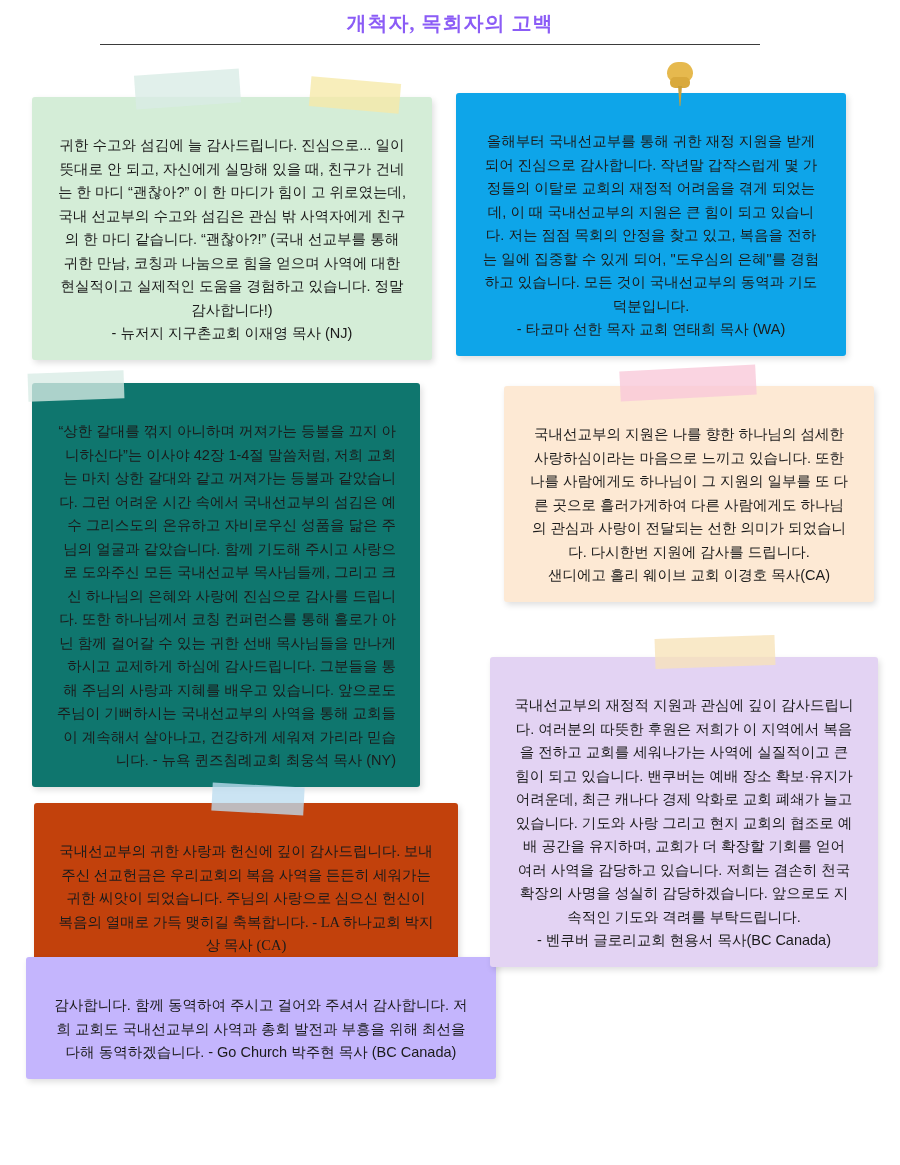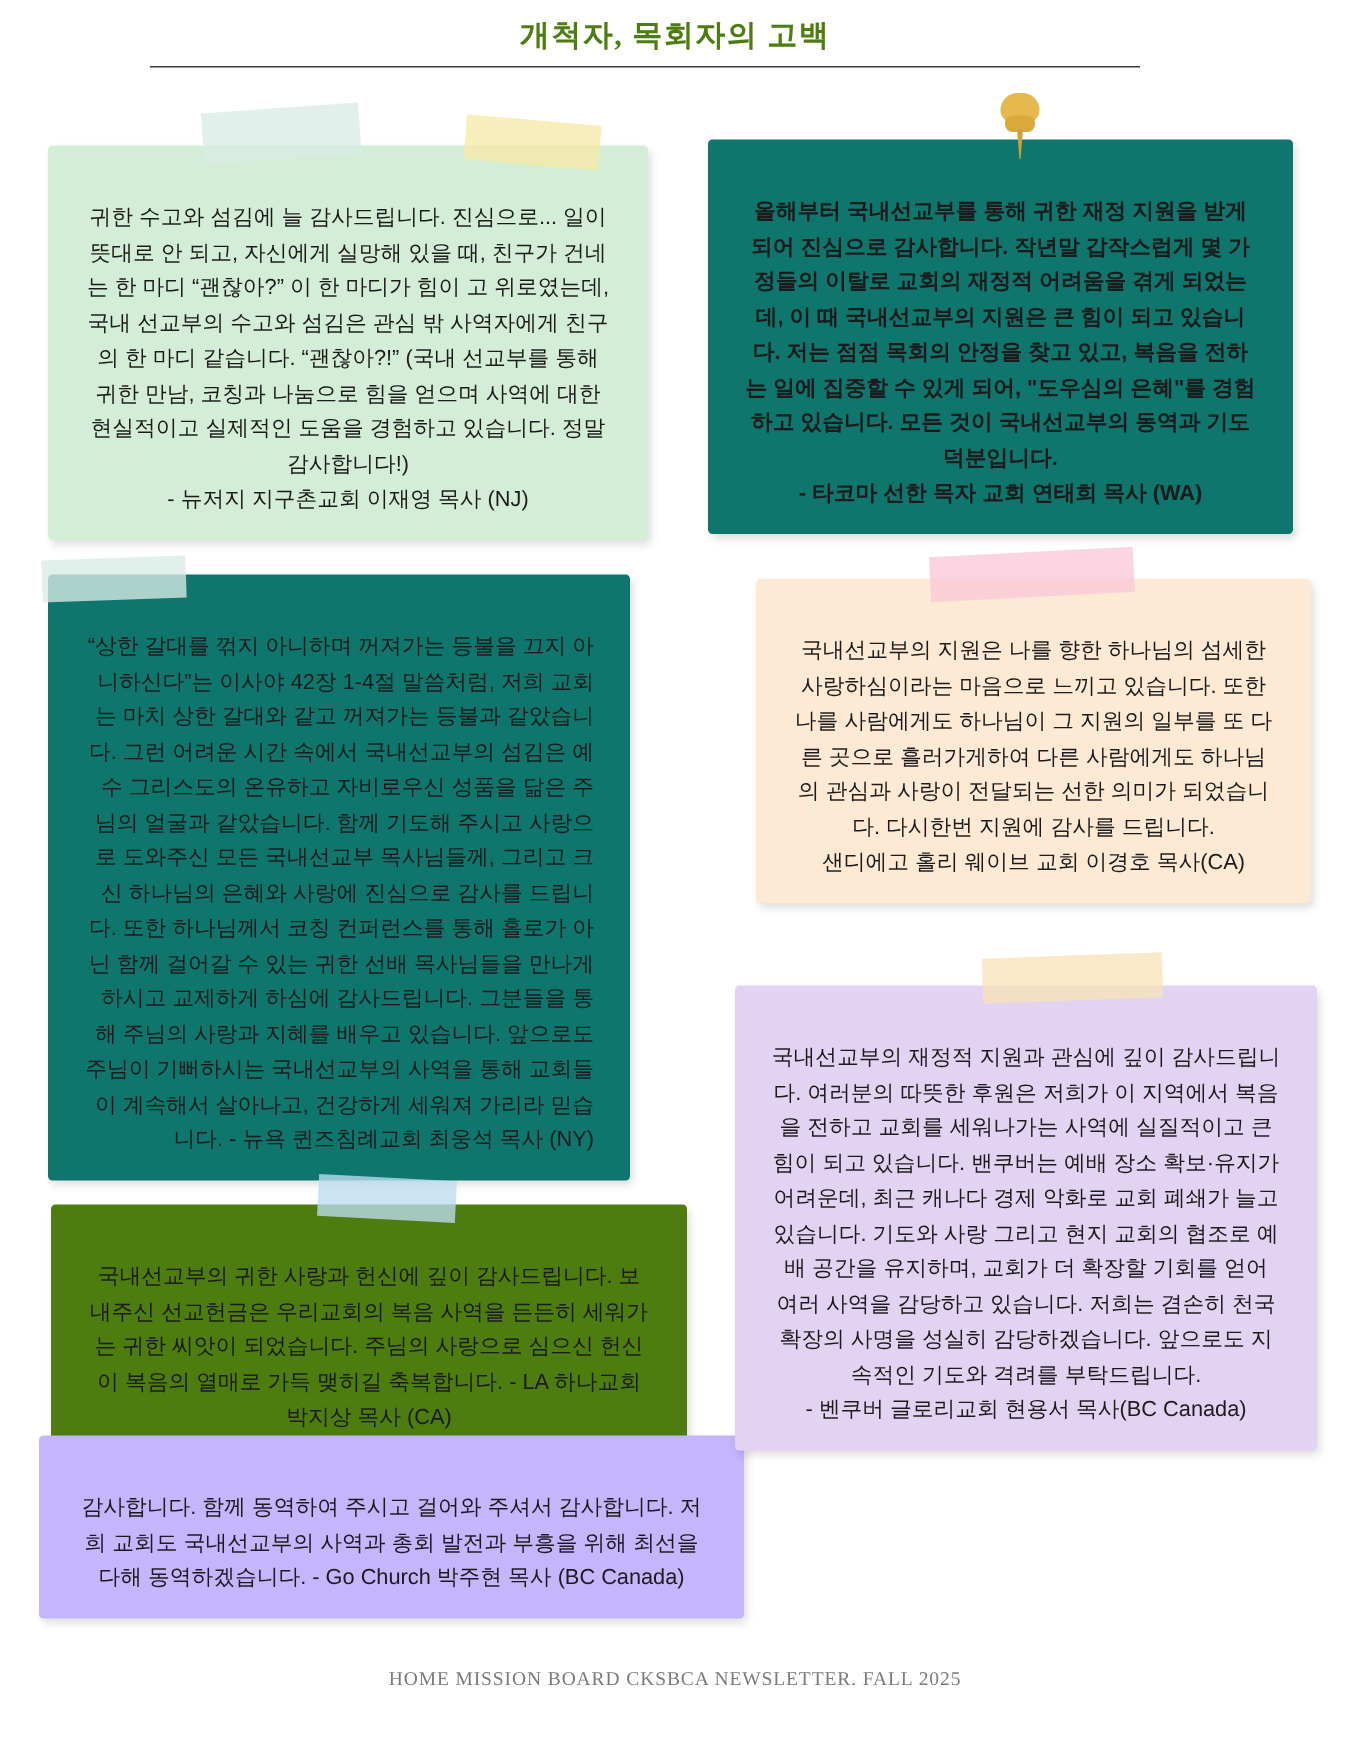--- a/index.html
+++ b/index.html
@@ -21,21 +21,21 @@
   }
   .page-title {
     position: absolute;
     top: 10px;
     left: 0;
     width: 900px;
     text-align: center;
     font-family: "Liberation Serif", serif;
     font-size: 20px;
     font-weight: bold;
-    color: #4d7c0f;
+    color: #8b5cf6;
     letter-spacing: 1px;
   }
   .title-rule {
     position: absolute;
     top: 44px;
     left: 100px;
     width: 660px;
     height: 1px;
     background: #3b3b3b;
   }
@@ -119,51 +119,50 @@
   <div class="page-title">개척자, 목회자의 고백</div>
   <div class="title-rule"></div>
 
   <div class="note shadowed" style="left:32px; top:97px; width:400px; background:#d4edd7;">
     <span>귀한 수고와 섬김에 늘 감사드립니다. 진심으로... 일이 뜻대로 안 되고, 자신에게 실망해 있을 때, 친구가 건네는 한 마디 “괜찮아?” 이 한 마디가 힘이 고 위로였는데, 국내 선교부의 수고와 섬김은 관심 밖 사역자에게 친구의 한 마디 같습니다. “괜찮아?!” (국내 선교부를 통해 귀한 만남, 코칭과 나눔으로 힘을 얻으며 사역에 대한 현실적이고 실제적인 도움을 경험하고 있습니다. 정말 감사합니다!)
 - 뉴저지 지구촌교회 이재영 목사 (NJ)</span>
   </div>
   <div class="tape" style="left:135px; top:72px; width:105px; height:34px; background:#d8ece6; transform:rotate(-4deg);"></div>
   <div class="tape" style="left:310px; top:80px; width:90px; height:30px; background:#f6e9a8; transform:rotate(5deg);"></div>
 
-  <div class="note shadowed" style="left:472px; top:93px; width:390px; background:#0f766e;font-weight:bold;">
+  <div class="note shadowed" style="left:456px; top:93px; width:390px; background:#0ea5e9;">
     <span>올해부터 국내선교부를 통해 귀한 재정 지원을 받게 되어 진심으로 감사합니다. 작년말 갑작스럽게 몇 가정들의 이탈로 교회의 재정적 어려움을 겪게 되었는데, 이 때 국내선교부의 지원은 큰 힘이 되고 있습니다. 저는 점점 목회의 안정을 찾고 있고, 복음을 전하는 일에 집중할 수 있게 되어, "도우심의 은혜"를 경험하고 있습니다. 모든 것이 국내선교부의 동역과 기도 덕분입니다.
 - 타코마 선한 목자 교회 연태희 목사 (WA)</span>
   </div>
   <div class="pin" style="left:663px; top:62px;">
     <div class="head"></div>
     <div class="collar"></div>
     <div class="needle"></div>
   </div>
 
   <div class="note shadowed left-align" style="left:32px; top:383px; width:388px; background:#0f766e; text-align:right;">
     <span>“상한 갈대를 꺾지 아니하며 꺼져가는 등불을 끄지 아니하신다”는 이사야 42장 1-4절 말씀처럼, 저희 교회는 마치 상한 갈대와 같고 꺼져가는 등불과 같았습니다. 그런 어려운 시간 속에서 국내선교부의 섬김은 예수 그리스도의 온유하고 자비로우신 성품을 닮은 주님의 얼굴과 같았습니다. 함께 기도해 주시고 사랑으로 도와주신 모든 국내선교부 목사님들께, 그리고 크신 하나님의 은혜와 사랑에 진심으로 감사를 드립니다. 또한 하나님께서 코칭 컨퍼런스를 통해 홀로가 아닌 함께 걸어갈 수 있는 귀한 선배 목사님들을 만나게 하시고 교제하게 하심에 감사드립니다. 그분들을 통해 주님의 사랑과 지혜를 배우고 있습니다. 앞으로도 주님이 기뻐하시는 국내선교부의 사역을 통해 교회들이 계속해서 살아나고, 건강하게 세워져 가리라 믿습니다. - 뉴욕 퀸즈침례교회 최웅석 목사 (NY)</span>
   </div>
   <div class="tape" style="left:28px; top:372px; width:96px; height:28px; background:#d8ece6; transform:rotate(-2deg);"></div>
 
   <div class="note shadowed" style="left:504px; top:386px; width:370px; background:#fde9d4;">
     <span>국내선교부의 지원은 나를 향한 하나님의 섬세한 사랑하심이라는 마음으로 느끼고 있습니다. 또한 나를 사람에게도 하나님이 그 지원의 일부를 또 다른 곳으로 흘러가게하여  다른 사람에게도 하나님의 관심과 사랑이 전달되는  선한 의미가 되었습니다. 다시한번 지원에 감사를 드립니다.
 샌디에고 홀리 웨이브 교회 이경호 목사(CA)</span>
   </div>
   <div class="tape" style="left:620px; top:368px; width:136px; height:30px; background:#f8c8d8; transform:rotate(-3deg);"></div>
 
-  <div class="note shadowed" style="left:34px; top:803px; width:424px; background:#4d7c0f;">
+  <div class="note shadowed" style="left:34px; top:803px; width:424px; background:#c2410c;font-family:Liberation Serif, serif;">
     <span>국내선교부의 귀한 사랑과 헌신에 깊이 감사드립니다. 보내주신 선교헌금은 우리교회의 복음 사역을 든든히 세워가는 귀한 씨앗이 되었습니다. 주님의 사랑으로 심으신 헌신이 복음의 열매로 가득 맺히길 축복합니다. - LA 하나교회 박지상 목사 (CA)</span>
   </div>
   <div class="tape" style="left:212px; top:785px; width:92px; height:28px; background:#bcdcf0; transform:rotate(3deg);"></div>
 
   <div class="note shadowed" style="left:26px; top:957px; width:470px; background:#c4b5fd;">
     <span>감사합니다.  함께 동역하여 주시고 걸어와 주셔서 감사합니다. 저희 교회도 국내선교부의 사역과 총회 발전과 부흥을 위해 최선을 다해 동역하겠습니다. - Go Church 박주현 목사 (BC Canada)</span>
   </div>
 
   <div class="note shadowed" style="left:490px; top:657px; width:388px; background:#e3d3f3;">
     <span>국내선교부의 재정적 지원과 관심에 깊이 감사드립니다. 여러분의 따뜻한 후원은 저희가 이 지역에서 복음을 전하고 교회를 세워나가는 사역에 실질적이고 큰 힘이 되고 있습니다. 밴쿠버는 예배 장소 확보·유지가 어려운데, 최근 캐나다 경제 악화로 교회 폐쇄가 늘고 있습니다. 기도와 사랑 그리고 현지 교회의 협조로 예배 공간을 유지하며, 교회가 더 확장할 기회를 얻어 여러 사역을 감당하고  있습니다. 저희는 겸손히 천국확장의 사명을 성실히 감당하겠습니다. 앞으로도 지속적인 기도와 격려를 부탁드립니다.
 - 벤쿠버 글로리교회 현용서 목사(BC Canada)</span>
   </div>
   <div class="tape" style="left:655px; top:637px; width:120px; height:30px; background:#f7e3b8; transform:rotate(-2deg);"></div>
 
-  <div class="footer">HOME MISSION BOARD CKSBCA NEWSLETTER.  FALL 2025</div>
 
 </div>
 
 </body></html>

